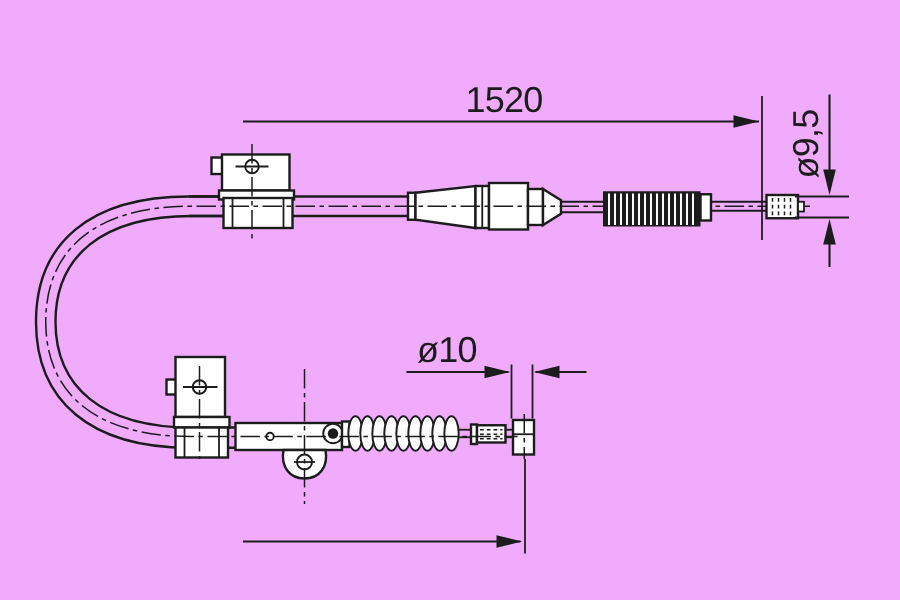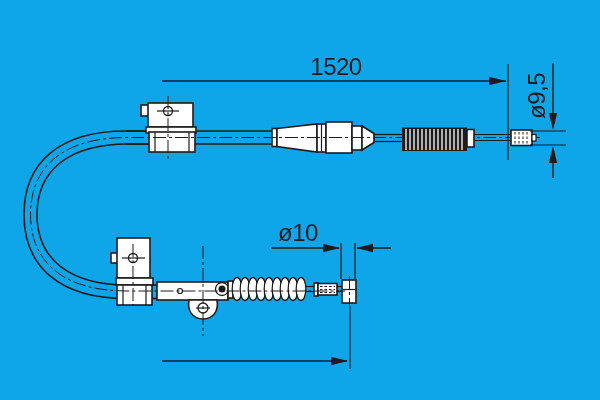--- a/index.html
+++ b/index.html
@@ -1,16 +1,16 @@
 <!DOCTYPE html>
 <html><head>
 <meta charset="utf-8">
 <style>
   html,body{margin:0;padding:0;background:#ffffff;}
-  .stage{position:relative;width:600px;height:400px;background:#0ea5e9;overflow:hidden;}
+  .stage{position:relative;width:600px;height:400px;background:#f0abfc;overflow:hidden;}
   .ln    {stroke:#1c1c1c;stroke-width:1.6;fill:none;}
   .thin  {stroke:#1c1c1c;stroke-width:1.2;fill:none;}
   .fillw {fill:#ffffff;stroke:#1c1c1c;stroke-width:1.6;}
   .dim   {stroke:#1c1c1c;stroke-width:1.4;fill:none;}
   .arrow {fill:#1c1c1c;stroke:none;}
   .cl    {stroke:#1c1c1c;stroke-width:1;fill:none;stroke-dasharray:13 3 3 3;}
   .hatch {stroke:#1c1c1c;stroke-width:1;fill:none;stroke-dasharray:2.5 2;}
   .rib   {stroke:#ffffff;stroke-width:1.3;}
   .txt   {font-family:"Liberation Sans",sans-serif;font-size:24px;letter-spacing:-0.5px;fill:#1c1c1c;}
 </style>

